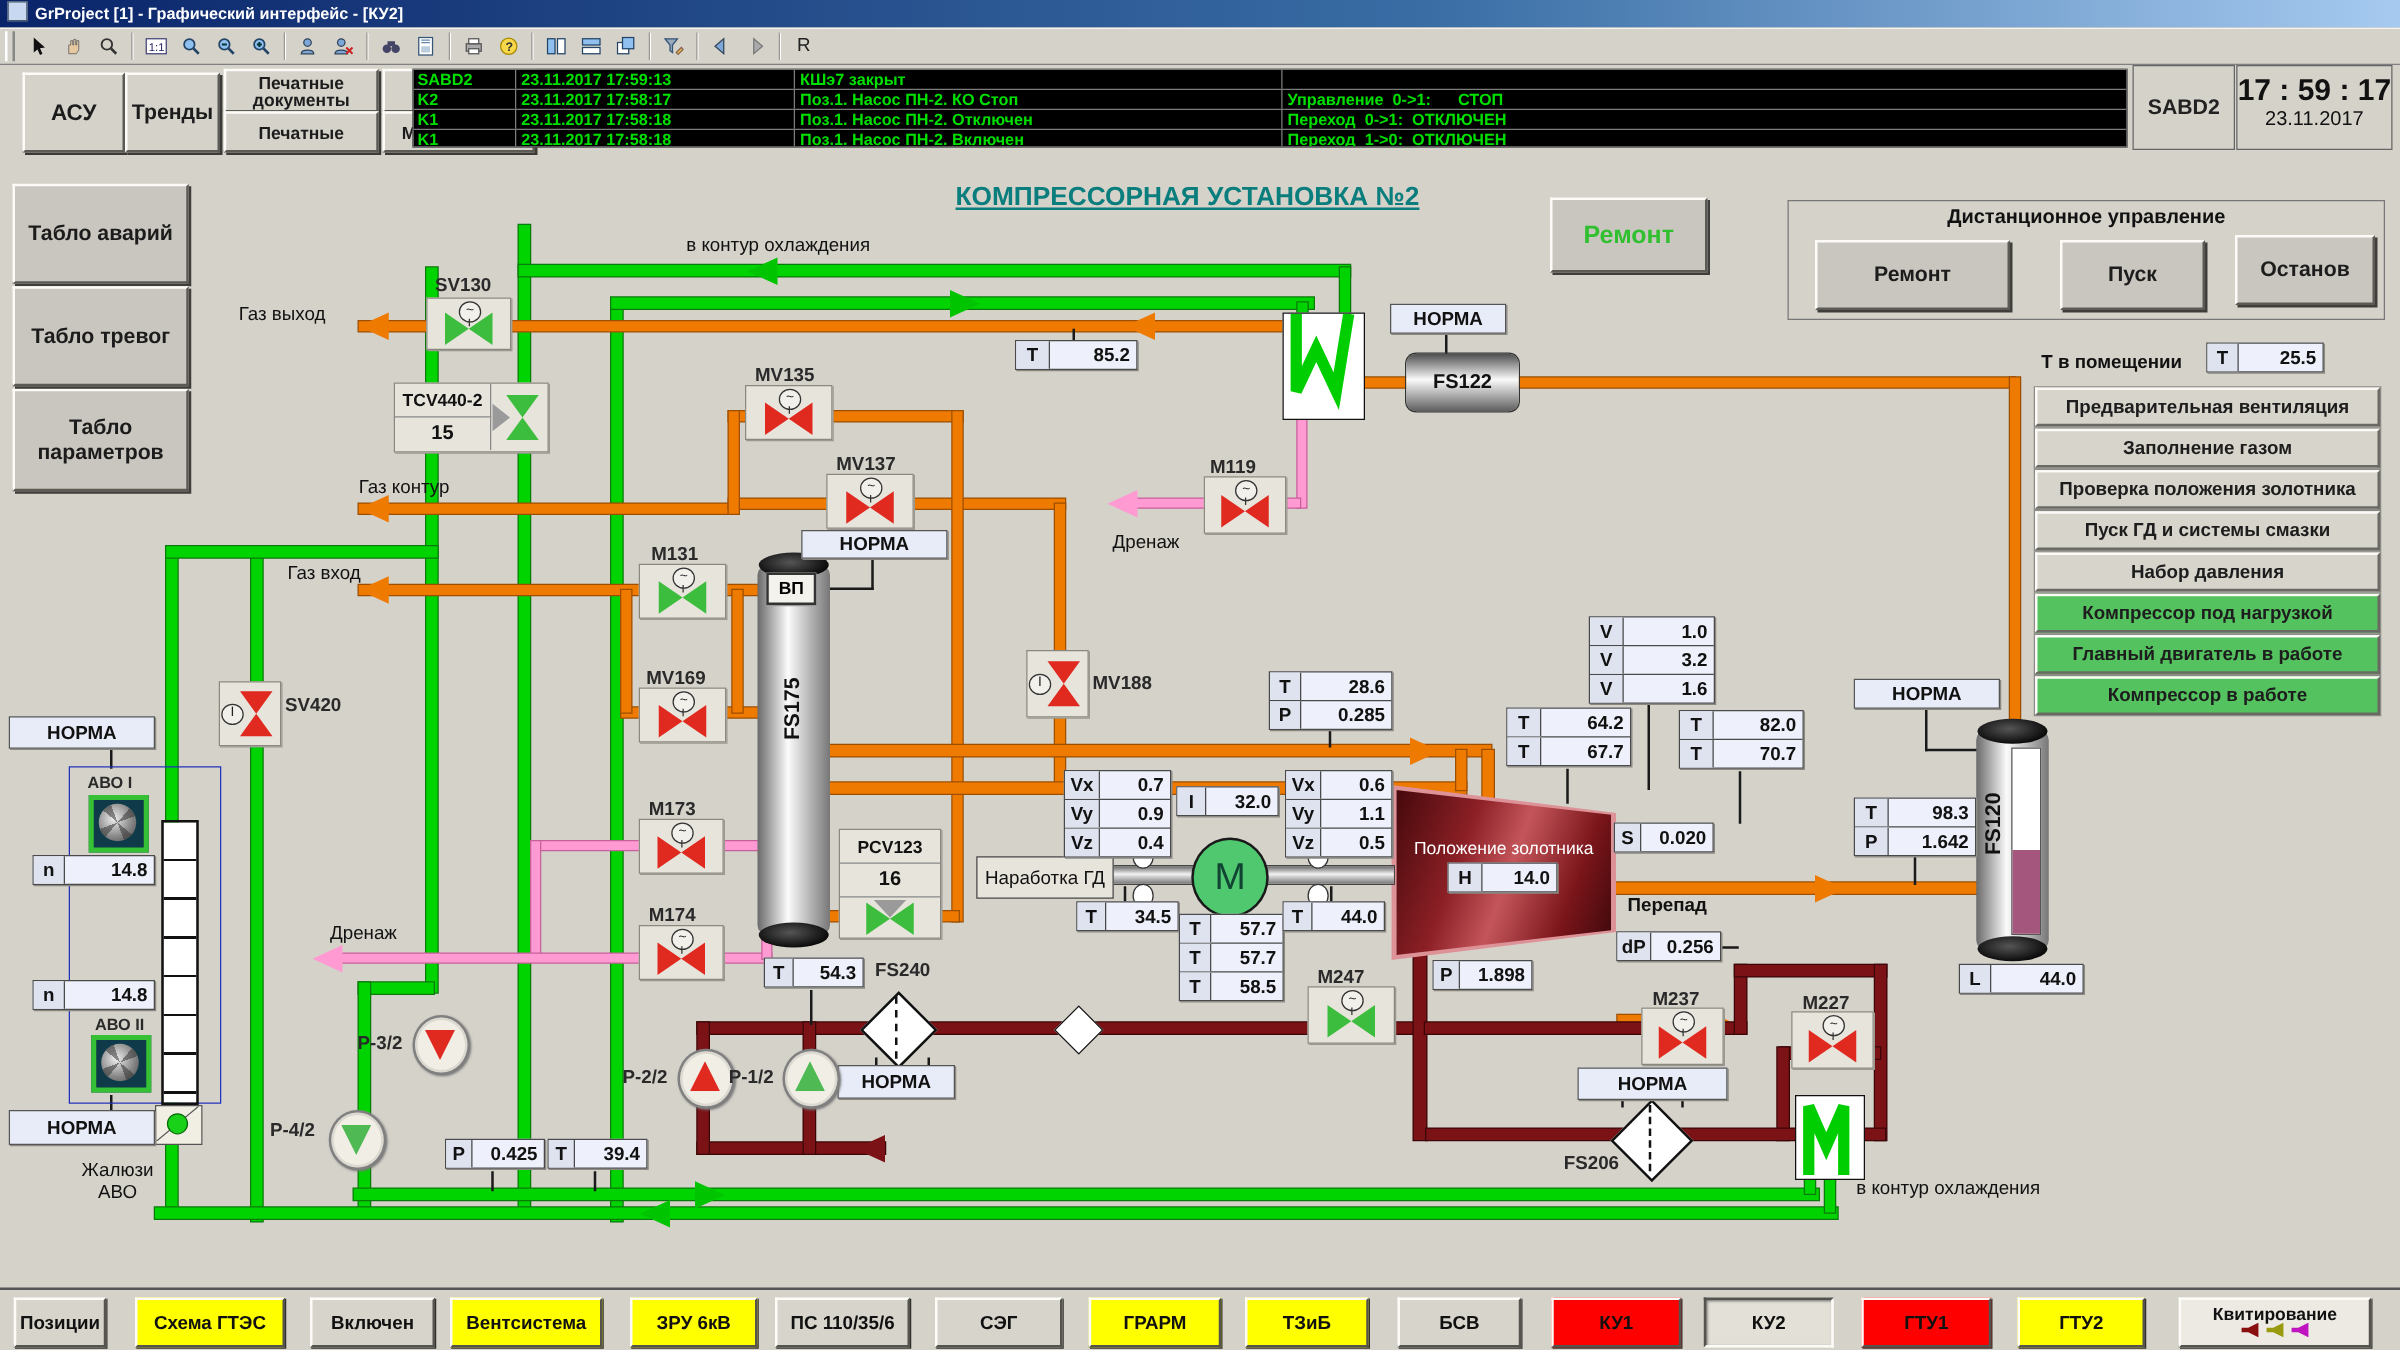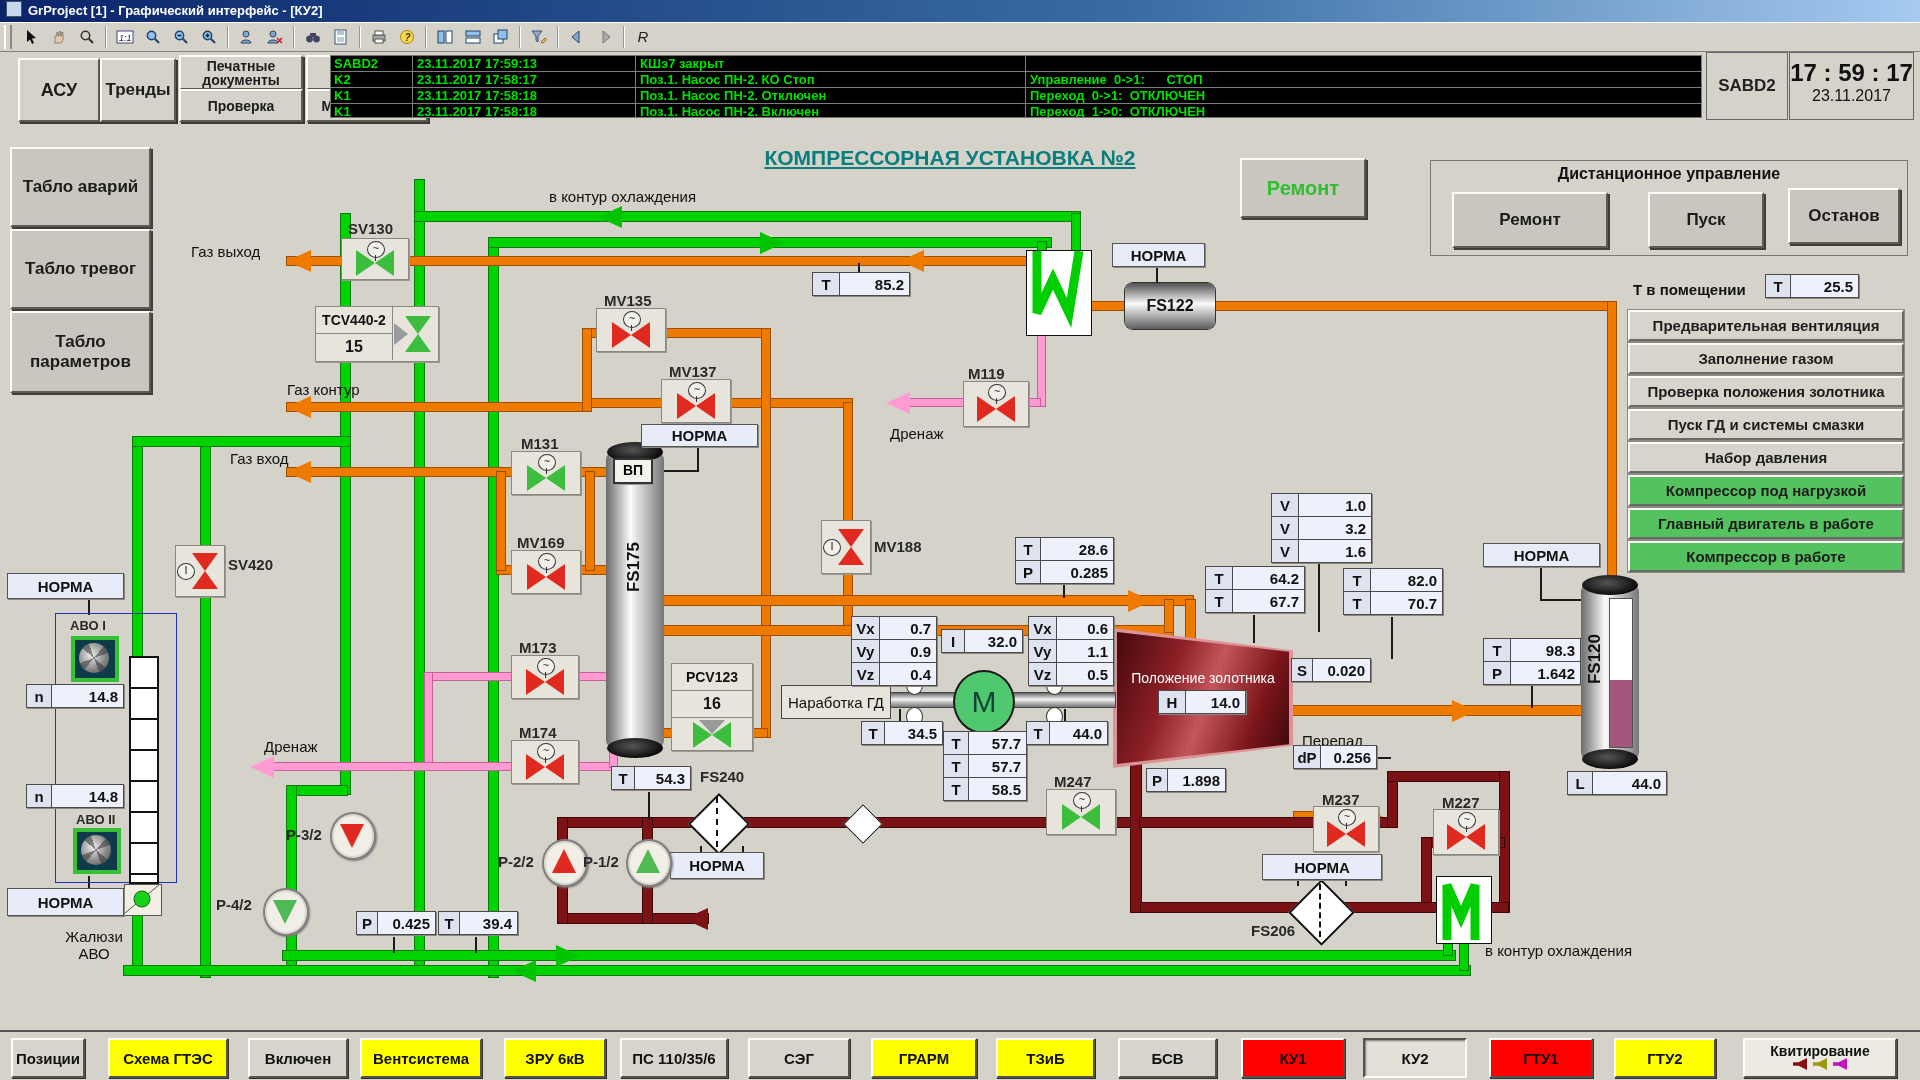--- a/index.html
+++ b/index.html
@@ -8,21 +8,21 @@
   .abs{position:absolute;}
   
   #titlebar{left:0;top:0;width:1920px;height:22px;
     background:linear-gradient(90deg,#0a246a,#3a6ea5 60%,#a6caf0);color:#fff;
     font-size:13px;font-weight:bold;line-height:22px;padding-left:6px;box-sizing:border-box;}
   #titlebar .wicon{display:inline-block;width:14px;height:14px;background:#c8d8f0;border:1px solid #456;
     vertical-align:-2px;margin-right:6px;}
   #toolbar{left:0;top:22px;width:1920px;height:30px;background:#d5d2ca;
     border-bottom:1px solid #808080;box-shadow:inset 0 1px 0 #fff;display:flex;align-items:center;gap:2px;padding-left:4px;box-sizing:border-box;}
   .tsep{width:1px;height:22px;background:#9a978f;border-right:1px solid #fff;margin:0 3px;}
-  .tbtn{width:24px;height:24px;display:flex;align-items:center;justify-content:center;border:1px solid transparent;font-style:italic;}
+  .tbtn{width:24px;height:24px;display:flex;align-items:center;justify-content:center;border:1px solid transparent;}
   .tbtn:first-of-type{border:1px solid #555;background:#e9e7e1;}
   .tbtn svg{display:block;}
   .grip{width:4px;height:24px;border-left:2px solid #fff;border-right:2px solid #888;margin-right:4px;}
   
   .hbtn{background:#d5d2ca;border:2px solid;border-color:#fcfbf8 #5c5a55 #5c5a55 #fcfbf8;
     box-shadow:2px 2px 0 #3c3a36;display:flex;align-items:center;justify-content:center;
     font-weight:bold;color:#1c1c1c;text-align:center;cursor:pointer;}
   #log{left:330px;top:55px;width:1372px;height:63px;background:#000;border:1px solid #777;box-sizing:border-box;overflow:hidden;}
   .logrow{display:flex;height:15px;border-bottom:1px solid #7d7d7d;color:#00e000;font-size:13px;font-weight:bold;line-height:15px;white-space:pre;}
   .logrow .c1{width:78px;padding-left:3px;border-right:1px solid #7d7d7d;}
@@ -238,21 +238,21 @@
           <path d="M6 2 L13 8 L6 14 z" fill="#aaa" stroke="#777"></path>
         </svg>
       </div>
     <div class="tsep"></div>
     <div class="tbtn" style="font-size:15px;color:#222;">R</div>
   </div>
 
   <div class="abs hbtn" style="left:18px;top:58px;width:78px;height:60px;font-size:18px;">АСУ</div>
   <div class="abs hbtn" style="left:100px;top:58px;width:72px;height:60px;font-size:17px;">Тренды</div>
   <div class="abs hbtn" style="left:179px;top:55px;width:120px;height:31px;font-size:14px;line-height:14px;">Печатные документы</div>
-  <div class="abs hbtn" style="left:179px;top:89px;width:120px;height:29px;font-size:14px;">Проверка</div>
+  <div class="abs hbtn" style="left:179px;top:89px;width:120px;height:29px;font-size:14px;">Печатные</div>
   <div class="abs hbtn" style="left:306px;top:55px;width:118px;height:31px;font-size:15px;">Расходы</div>
   <div class="abs hbtn" style="left:306px;top:89px;width:118px;height:29px;font-size:14px;">Мнемосхемы</div>
   <div class="abs" id="log">
       <div class="logrow"><div class="c1">SABD2</div><div class="c2">23.11.2017 17:59:13</div><div class="c3">КШэ7 закрыт</div></div>
       <div class="logrow"><div class="c1">K2</div><div class="c2">23.11.2017 17:58:17</div><div class="c3">Поз.1. Насос ПН-2. КО Стоп</div><div class="c4">Управление  0-&gt;1:      СТОП</div></div>
       <div class="logrow"><div class="c1">K1</div><div class="c2">23.11.2017 17:58:18</div><div class="c3">Поз.1. Насос ПН-2. Отключен</div><div class="c4">Переход  0-&gt;1:  ОТКЛЮЧЕН</div></div>
       <div class="logrow"><div class="c1">K1</div><div class="c2">23.11.2017 17:58:18</div><div class="c3">Поз.1. Насос ПН-2. Включен</div><div class="c4">Переход  1-&gt;0:  ОТКЛЮЧЕН</div></div>
     </div>
   <div class="abs" id="sabd">SABD2</div>
   <div class="abs" id="clock">
@@ -661,21 +661,21 @@
   <div class="abs norma" style="left:7px;top:888px;width:115px;height:26px;">НОРМА</div>
   <div class="abs flabel" style="left:62px;top:928px;width:64px;text-align:center;"><span>Жалюзи</span><br><span>АВО</span></div>
 
   <div class="abs flabel" style="left:549px;top:188px;">в контур охлаждения</div>
   <div class="abs flabel" style="left:1485px;top:942px;">в контур охлаждения</div>
   <div class="abs flabel" style="left:191px;top:243px;">Газ выход</div>
   <div class="abs flabel" style="left:287px;top:381px;">Газ контур</div>
   <div class="abs flabel" style="left:230px;top:450px;">Газ вход</div>
   <div class="abs flabel" style="left:890px;top:425px;">Дренаж</div>
   <div class="abs flabel" style="left:264px;top:738px;">Дренаж</div>
-  <div class="abs flabel" style="left:1302px;top:732px;font-weight:normal;">Перепад</div>
+  <div class="abs flabel" style="left:1302px;top:716px;font-weight:bold;">Перепад</div>
 
   <div class="abs meter" style="left:812px;top:272px;width:96px;">
       <div class="mrow">
         <div class="ml" style="width:26px">T</div>
         <div class="mv">85.2</div>
       </div>
     </div>
   <div class="abs meter" style="left:1015px;top:537px;width:97px;">
       <div class="mrow">
         <div class="ml" style="width:24px">T</div>

